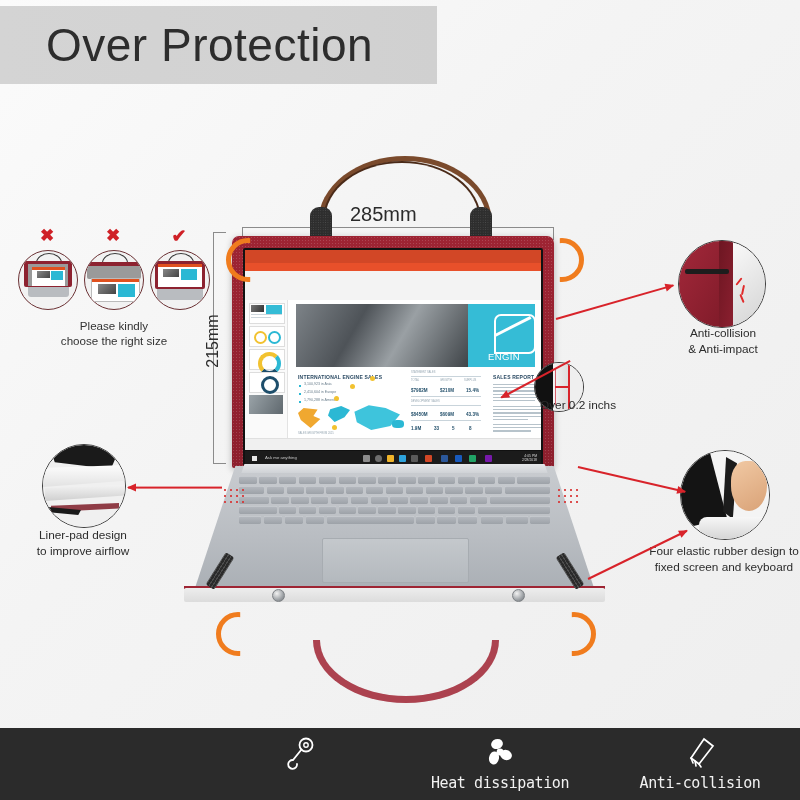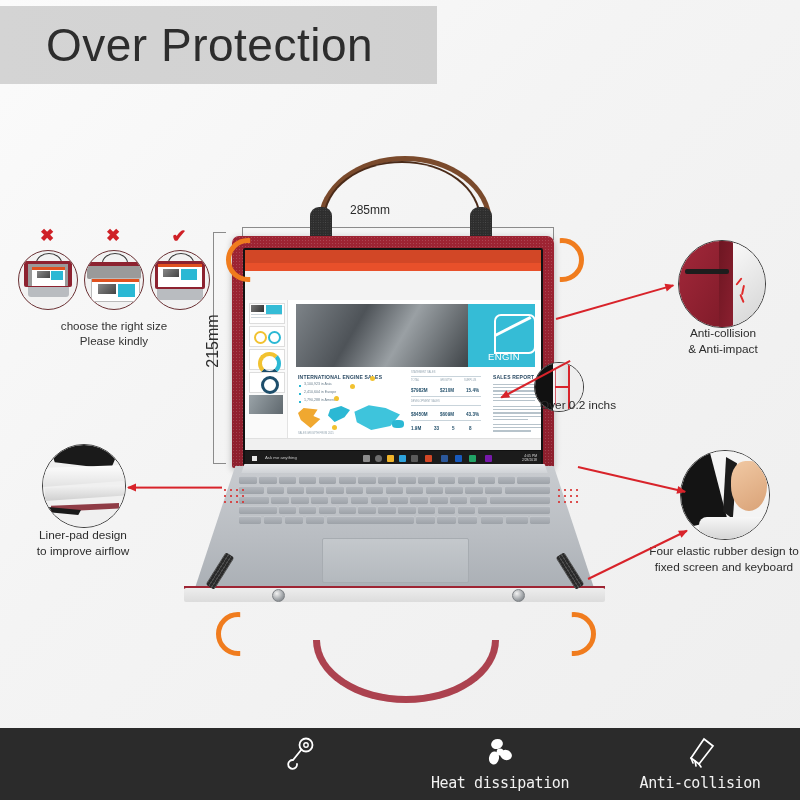--- a/index.html
+++ b/index.html
@@ -38,21 +38,21 @@
   .mini-teal{position:absolute;background:#2bb8d4;}
   .mini-kb{position:absolute;background:#b9bcc0;border-radius:0 0 3px 3px;}
   .mini-handle{position:absolute;border:1.5px solid #3a3a3a;border-bottom:none;
     border-radius:50% 50% 0 0 / 100% 100% 0 0;}
   .mini-gray{position:absolute;background:#9a9a9a;}
 
   
   .dim-top{position:absolute;left:242px;top:227px;width:310px;height:12px;
     border-top:1.3px solid #8b8b8b;border-left:1.3px solid #8b8b8b;
     border-right:1.3px solid #8b8b8b;}
-  .dim-top-lbl{position:absolute;left:350px;top:203px;font-size:12px;color:#2b2b2b;}
+  .dim-top-lbl{position:absolute;left:350px;top:203px;font-size:20px;color:#2b2b2b;}
   .dim-left{position:absolute;left:213px;top:232px;width:12px;height:230px;
     border-left:1.3px solid #8b8b8b;border-top:1.3px solid #8b8b8b;
     border-bottom:1.3px solid #8b8b8b;}
   .dim-left-lbl{position:absolute;left:178px;top:332px;font-size:16px;color:#2b2b2b;
     transform:rotate(-90deg);transform-origin:center;white-space:nowrap;width:70px;
     text-align:center;}
 
   
   .laptop{position:absolute;left:232px;top:236px;width:322px;height:232px;}
   .case-back{position:absolute;inset:0;border-radius:7px 7px 2px 2px;
@@ -207,22 +207,22 @@
       <div class="mini-case" style="left:4px;top:10px;width:50px;height:28px;border-radius:2px;"></div>
       <div class="mini-scr" style="left:7px;top:13px;width:44px;height:23px;">
         <div class="mini-bar" style="left:0;top:0;width:100%;height:3px;"></div>
         <div class="mini-img" style="left:5px;top:5px;width:16px;height:8px;"></div>
         <div class="mini-teal" style="left:23px;top:5px;width:16px;height:11px;"></div>
       </div>
       <div class="mini-kb" style="left:6px;top:38px;width:46px;height:11px;"></div>
     </div>
 
     <div class="thumbcap">
+      <div>Please kindly</div>
       <div>choose the right size</div>
-      <div>Please kindly</div>
     </div>
   </div>
 
   <div class="dim-top"></div>
   <div class="dim-top-lbl">285mm</div>
   <div class="dim-left"></div>
   <div class="dim-left-lbl">215mm</div>
 
   <div class="handle-top"></div>
   <div class="handle-top-in"></div>

